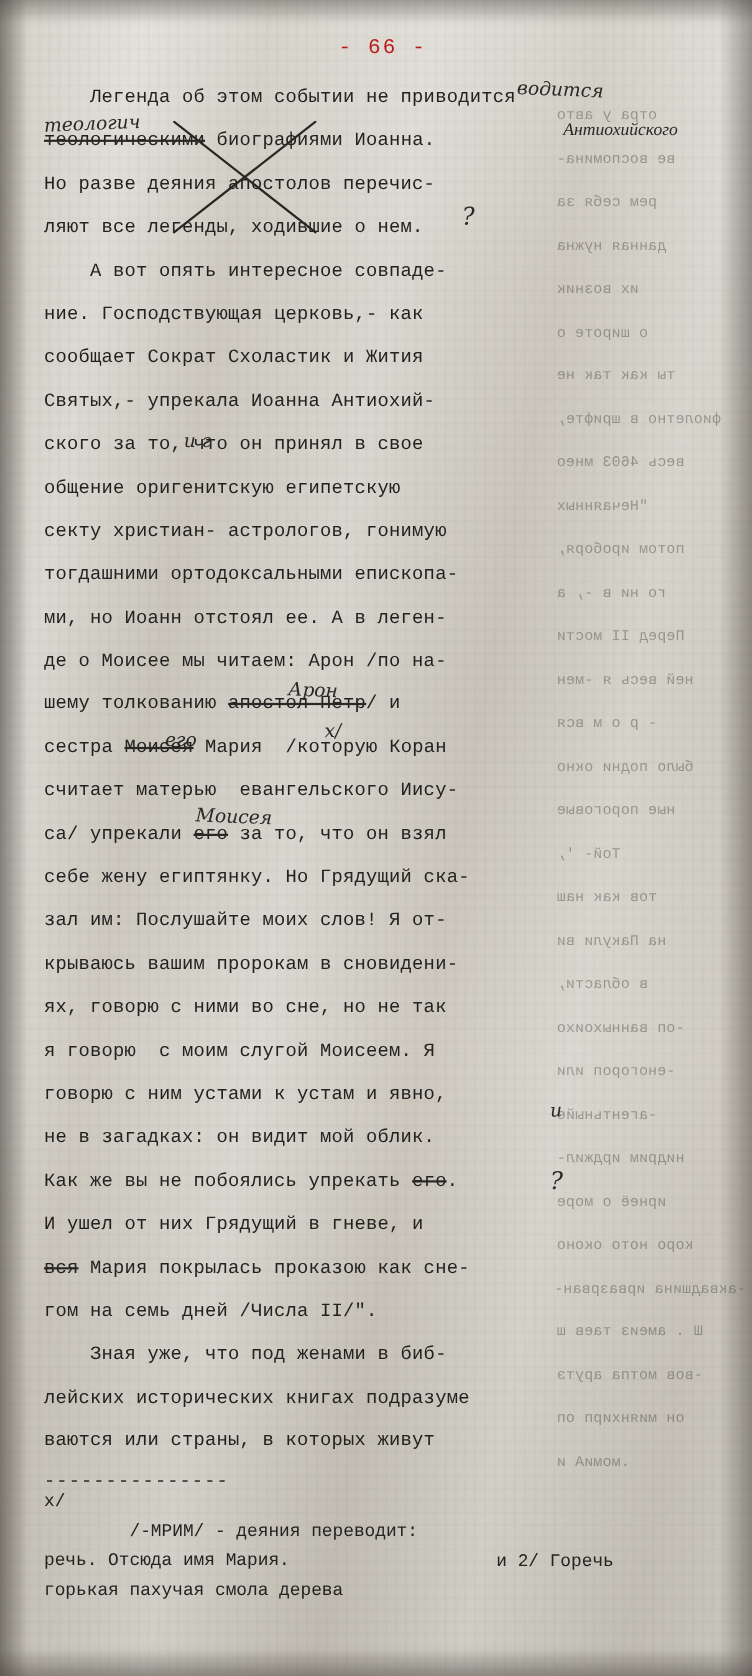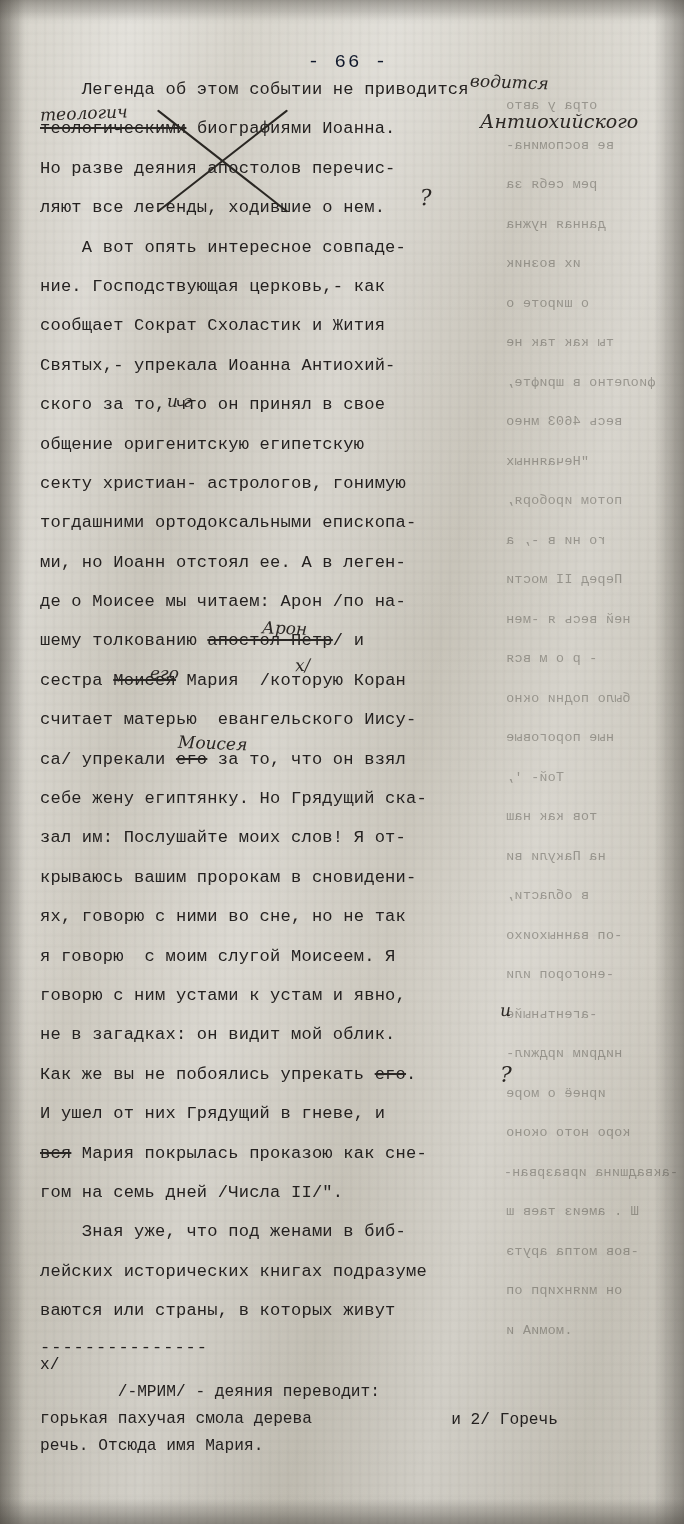--- a/index.html
+++ b/index.html
@@ -75,23 +75,22 @@
   }
   .bleed-column div { overflow: hidden; }
 
   
   .page-number {
     position: absolute;
     top: 32px;
     left: 12px; right: 0;
     text-align: center;
     font-size: 19px;
-    color: #0f172a;
+    color: #b91c1c;
     letter-spacing: 2px;
-    margin-top: 19px;
   }
   .typed {
     position: absolute;
     left: 40px;
     top: 70px;
     width: 498px;
     color: #242120;
     font-size: 17.1px;
     line-height: 39.4px;
     letter-spacing: 0.2px;
@@ -215,27 +214,27 @@
 
   <div class="typed" id="body"><div class="ln">    Легенда об этом событии не приводится</div><div class="ln"><span class="strike">теологическими</span> биографиями Иоанна.</div><div class="ln">Но разве деяния апостолов перечис-</div><div class="ln">ляют все легенды, ходившие о нем.</div><div class="ln">    А вот опять интересное совпаде-</div><div class="ln">ние. Господствующая церковь,- как</div><div class="ln">сообщает Сократ Схоластик и Жития</div><div class="ln">Святых,- упрекала Иоанна Антиохий-</div><div class="ln">ского за то, что он принял в свое</div><div class="ln">общение оригенитскую египетскую</div><div class="ln">секту христиан- астрологов, гонимую</div><div class="ln">тогдашними ортодоксальными епископа-</div><div class="ln">ми, но Иоанн отстоял ее. А в леген-</div><div class="ln">де о Моисее мы читаем: Арон /по на-</div><div class="ln">шему толкованию <span class="strike">апостол Петр</span>/ и</div><div class="ln">сестра <span class="strike">Моисея</span> Мария  /которую Коран</div><div class="ln">считает матерью  евангельского Иису-</div><div class="ln">са/ упрекали <span class="strike">его</span> за то, что он взял</div><div class="ln">себе жену египтянку. Но Грядущий ска-</div><div class="ln">зал им: Послушайте моих слов! Я от-</div><div class="ln">крываюсь вашим пророкам в сновидени-</div><div class="ln">ях, говорю с ними во сне, но не так</div><div class="ln">я говорю  с моим слугой Моисеем. Я</div><div class="ln">говорю с ним устами к устам и явно,</div><div class="ln">не в загадках: он видит мой облик.</div><div class="ln">Как же вы не побоялись упрекать <span class="strike">его</span>.</div><div class="ln">И ушел от них Грядущий в гневе, и</div><div class="ln"><span class="strike">вся</span> Мария покрылась проказою как сне-</div><div class="ln">гом на семь дней /Числа II/".</div><div class="ln">    Зная уже, что под женами в биб-</div><div class="ln">лейских исторических книгах подразуме</div><div class="ln">ваются или страны, в которых живут</div></div>
 
   <div class="big-x">
     <span class="a"></span>
     <span class="b"></span>
   </div>
 
   <div class="hand-layer" id="hands">
       <div class="hand" style="left: 40px; top: 103px; font-size: 17px; transform: rotate(-2.2deg);">теологич</div>
-      <div class="hand" style="left: 480px; top: 110px; font-size: 19px; transform: rotate(0deg);">Антиохийского</div>
+      <div class="hand" style="left: 512px; top: 110px; font-size: 16px; transform: rotate(0deg); font-family: Liberation Serif, serif;">Антиохийского</div>
       <div class="hand" style="left: 470px; top: 72px; font-size: 17px; transform: rotate(2.2deg);">водится</div>
       <div class="hand" style="left: 420px; top: 185px; font-size: 22px; transform: rotate(-2.2deg);">?</div>
       <div class="hand" style="left: 167px; top: 391px; font-size: 17px; transform: rotate(0deg);">и г</div>
       <div class="hand" style="left: 262px; top: 618px; font-size: 17px; transform: rotate(2.2deg);">Арон</div>
       <div class="hand" style="left: 295px; top: 655px; font-size: 17px; transform: rotate(-2.2deg);">х/</div>
       <div class="hand" style="left: 150px; top: 663px; font-size: 17px; transform: rotate(0deg);">его</div>
       <div class="hand" style="left: 178px; top: 733px; font-size: 17px; transform: rotate(2.2deg);">Моисея</div>
       <div class="hand" style="left: 500px; top: 1000px; font-size: 17px; transform: rotate(-2.2deg);">и</div>
       <div class="hand" style="left: 500px; top: 1062px; font-size: 22px; transform: rotate(0deg);">?</div>
     </div>
 
   <div class="foot-rule">---------------</div>
-  <div class="footnote" id="footnote"><div>x/</div><div>        /-МРИМ/ - деяния переводит:</div><div>горькая пахучая смола дерева</div><div>речь. Отсюда имя Мария.</div><div class="tail">и 2/ Горечь</div></div>
+  <div class="footnote" id="footnote"><div>x/</div><div>        /-МРИМ/ - деяния переводит:</div><div>речь. Отсюда имя Мария.</div><div>горькая пахучая смола дерева</div><div class="tail">и 2/ Горечь</div></div>
 </div>
 
 </body></html>

